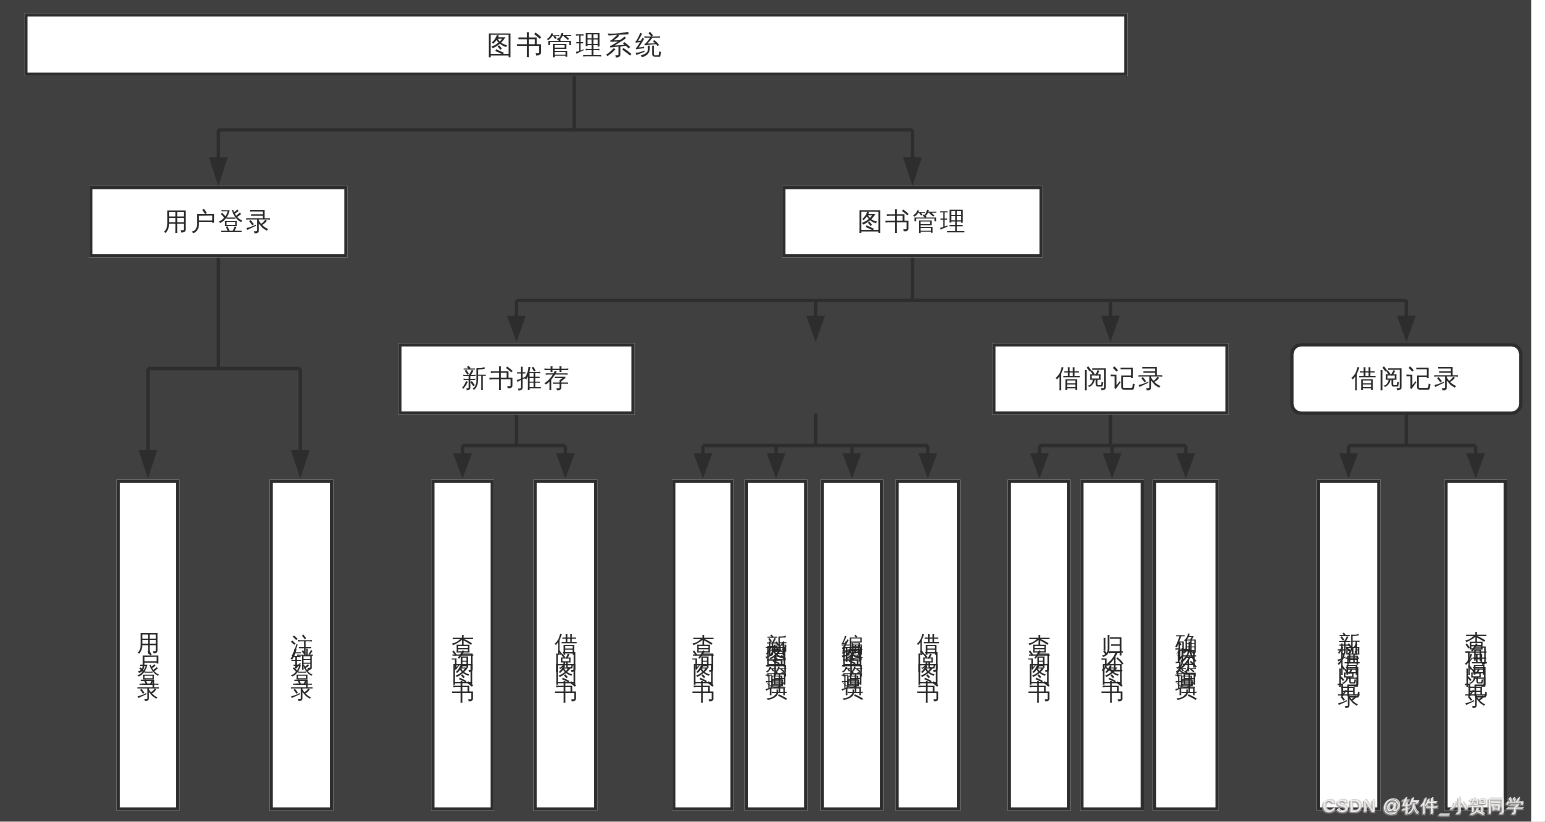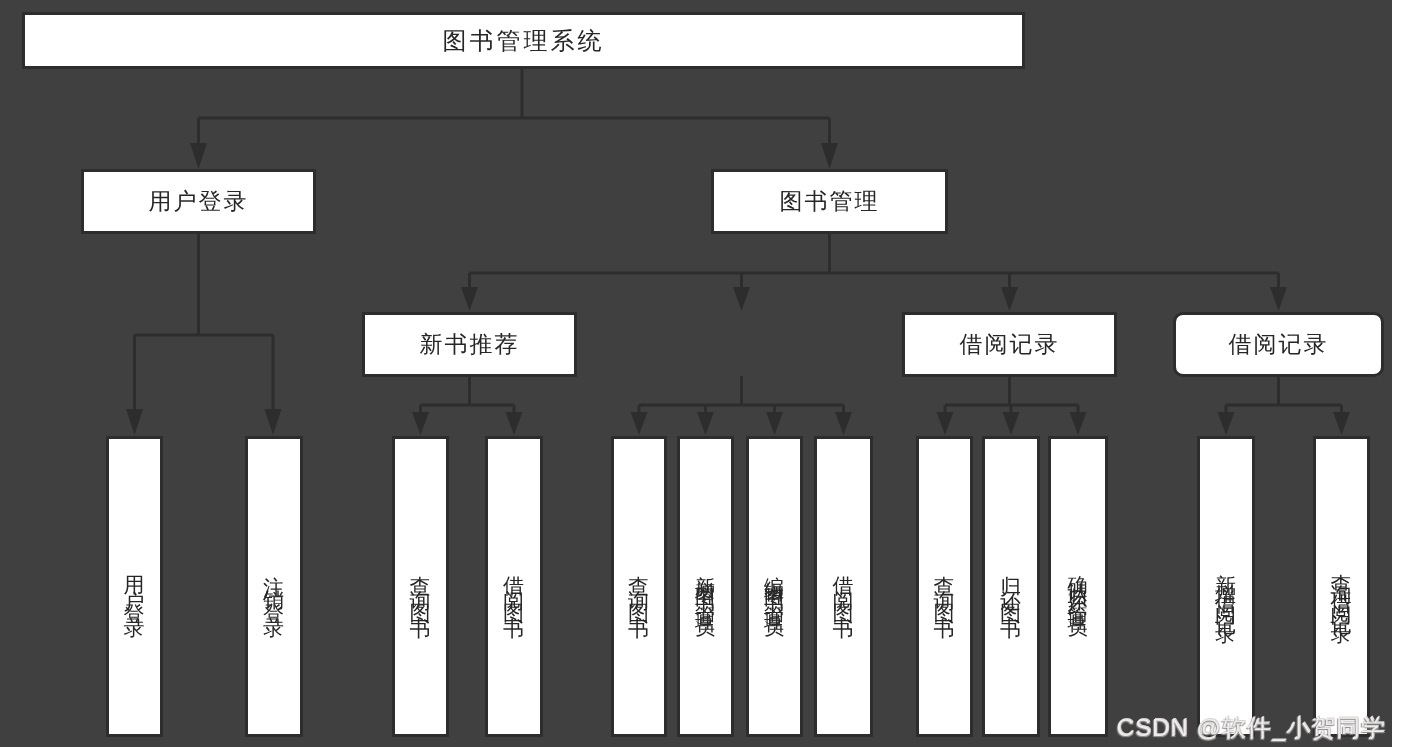--- a/index.html
+++ b/index.html
@@ -48,21 +48,21 @@
     text-orientation: mixed;
     line-height: 1;
   }
   .leaf.v4  { font-size: 21px; letter-spacing: 14px; }
   .leaf.v6  { font-size: 21px; letter-spacing: 10px; }
   .leaf.v10 { font-size: 20px; letter-spacing: 6px; }
   .watermark {
     position: absolute;
     right: 6px;
     bottom: 3px;
-    font-size: 24px;
+    font-size: 16px;
     letter-spacing: 1px;
     color: #efeceb;
     text-shadow: -1px 1px 1px #8f8f8f, 1px -1px 0 #d8d5d4, 1px 1px 1px #a5a2a1;
     white-space: nowrap;
   }
 </style>
 </head>
 <body>
 
 <div class="canvas">

